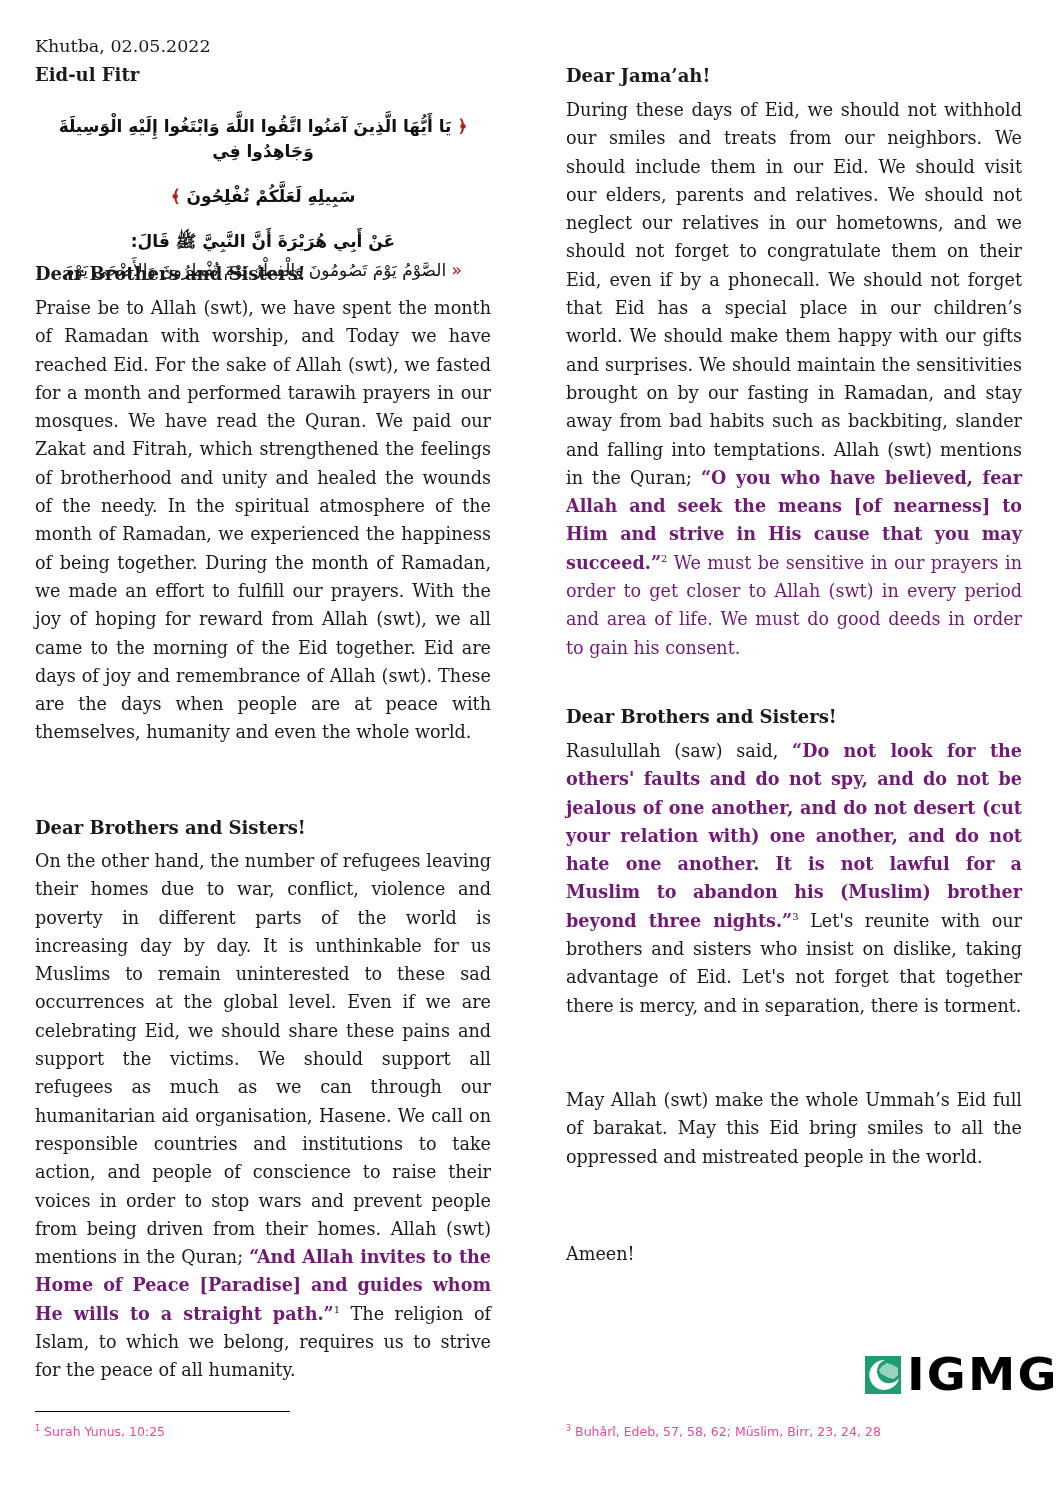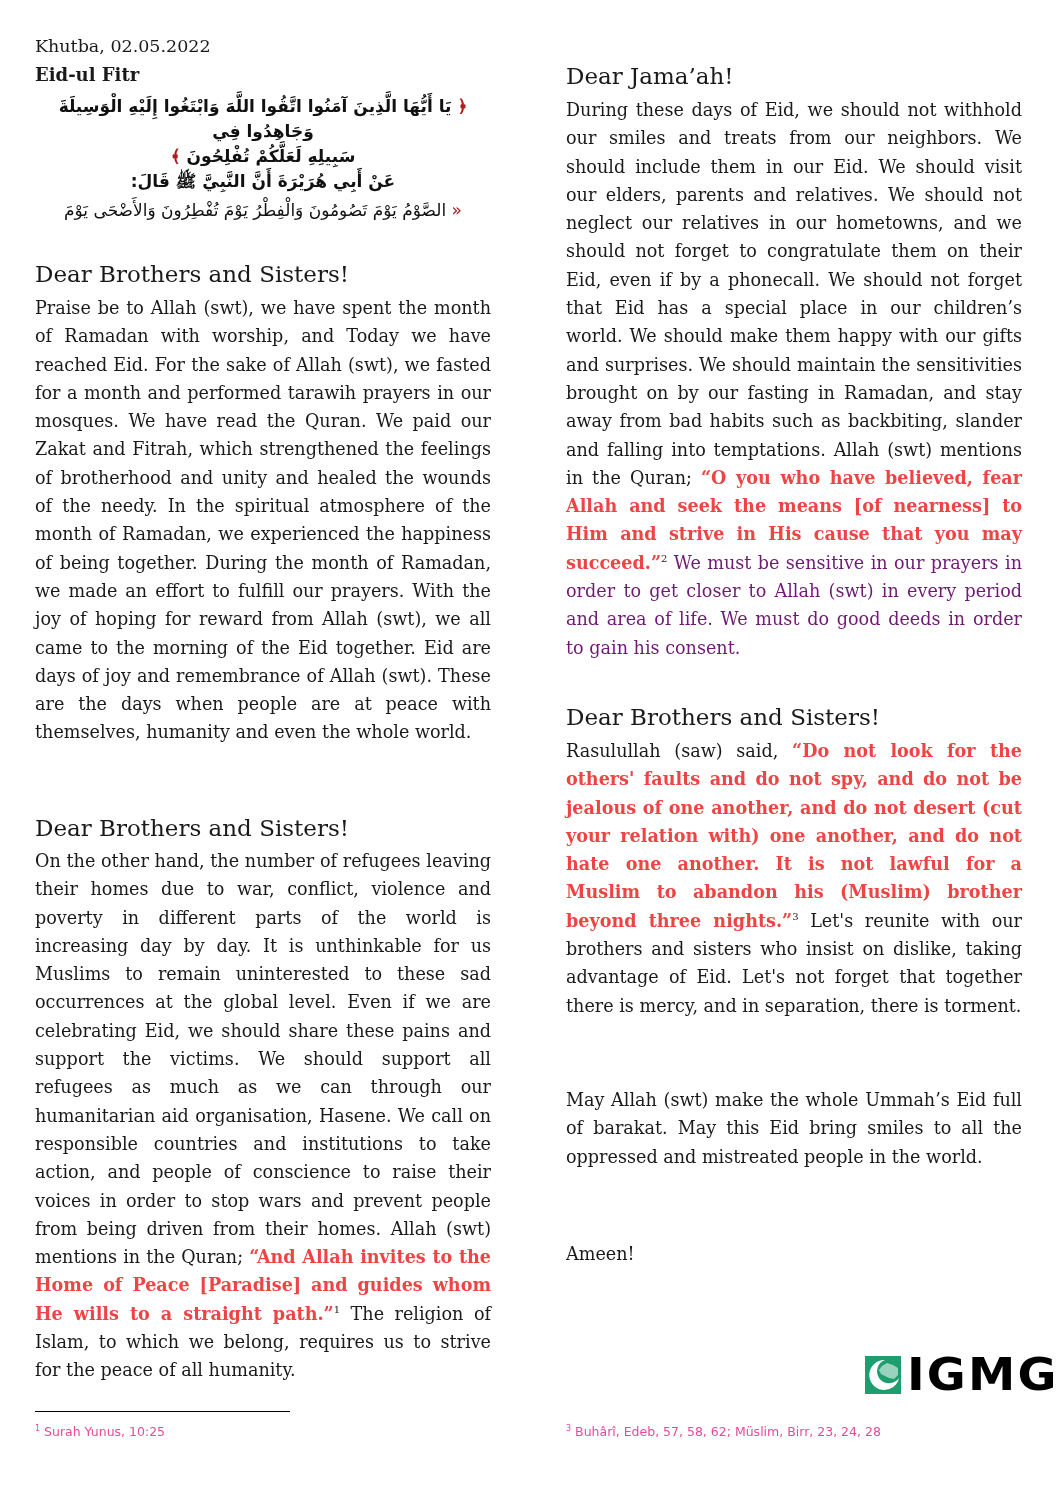--- a/index.html
+++ b/index.html
@@ -10,31 +10,31 @@
     }
     .meta-line { position: absolute; left: 35px; top: 33px; font-size: 17.5px; line-height: 26px; }
     .doc-title { position: absolute; left: 35px; top: 62px; font-size: 18px; font-weight: bold; line-height: 26px; }
     .arabic-block {
       position: absolute; left: 35px; top: 94px; width: 456px;
       direction: rtl; text-align: center;
       font-family: "DejaVu Sans", sans-serif; font-size: 17px; line-height: 25px; font-weight: bold;
       color: #111;
     }
     .arabic-block .bracket { color: #b01b1b; }
-    .arabic-block .ar-line { display: block; }
+    .arabic-block .ar-line { display: block; margin-top: 20px; }
     .arabic-block .ar-hadith { font-weight: normal; margin-top: 4px; }
     .section-heading {
-      position: absolute; font-size: 23px; font-weight: normal; line-height: 26px;
+      position: absolute; font-size: 18px; font-weight: bold; line-height: 26px;
       width: 456px;
     }
     .para {
       position: absolute; width: 456px; font-size: 17.6px; line-height: 28.3px;
       text-align: justify; hyphens: none;
     }
-    .para b { font-weight: bold; color: #ef4444; }
+    .para b { font-weight: bold; color: #701a75; }
     .grey { color: #701a75; }
     sup { font-size: 10px; line-height: 0; }
     .fn-rule { position: absolute; left: 35px; top: 1411px; width: 255px; height: 0; border-top: 1.5px solid #000; }
     .footnote {
       position: absolute; font-family: "DejaVu Sans", sans-serif; font-size: 12.5px; line-height: 20px; color: #ec4899;
     }
     .footnote sup { font-size: 8px; }
     .logo { position: absolute; left: 838px; top: 1355px; width: 182px; height: 40px; display: flex; align-items: center; padding-left: 27px; }
     .logo-mark { width: 38px; height: 38px; background: #1e9e6e; position: relative; overflow: hidden; }
     .logo-text {

